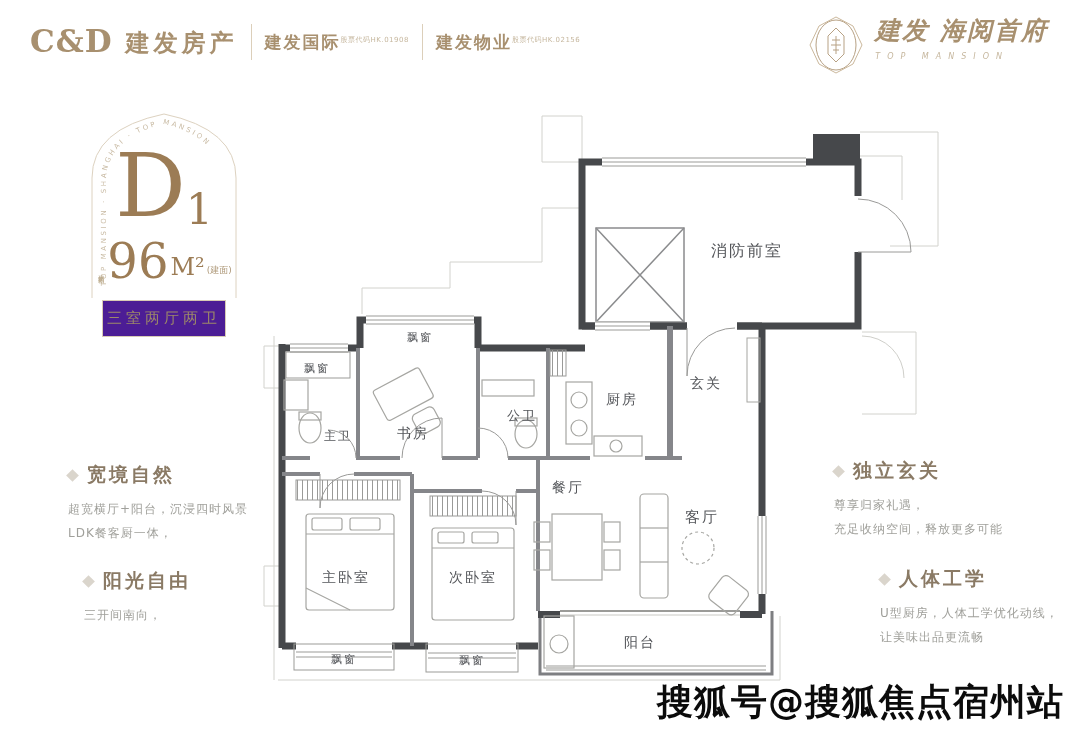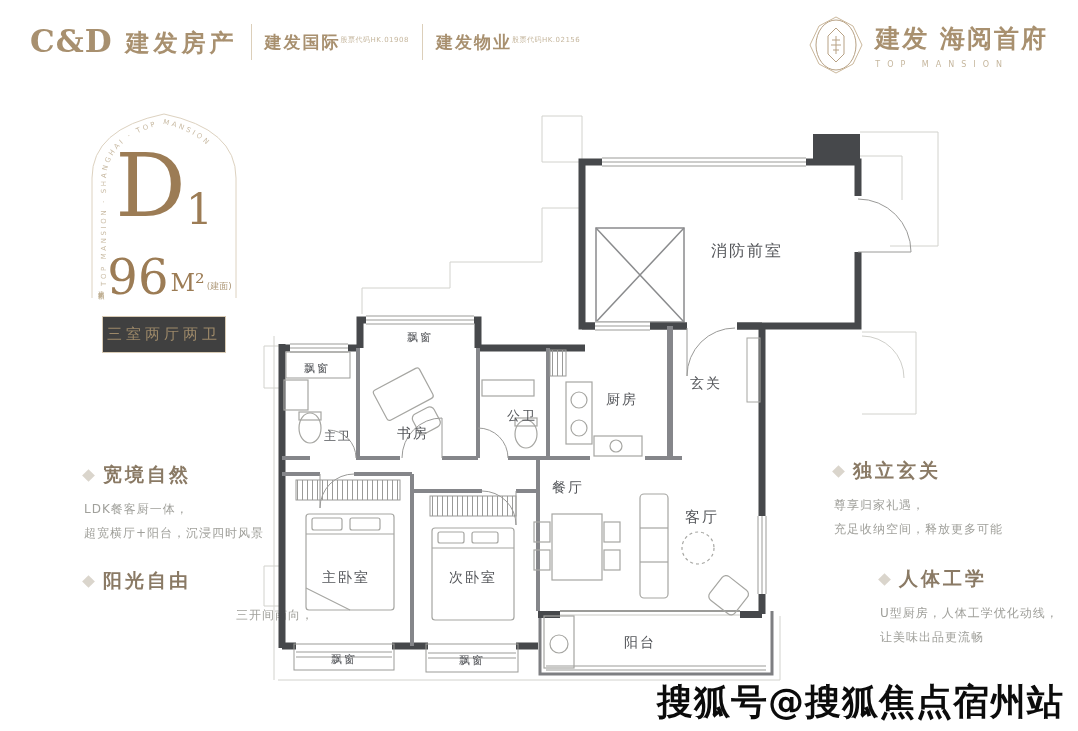--- a/index.html
+++ b/index.html
@@ -9,50 +9,50 @@
   
   .hdr-left{position:absolute;left:30px;top:22px;display:flex;align-items:center;gap:13px;color:#a8906f;}
   .cd{font-family:"DejaVu Serif","Liberation Serif",serif;font-weight:700;font-size:31px;letter-spacing:1px;line-height:1;}
   .brand{font-size:24px;font-weight:700;letter-spacing:4px;margin-top:4px;}
   .vdiv{width:1px;height:36px;background:#dccfba;margin-top:2px;}
   .partner{display:flex;flex-direction:row;margin-top:3px;}
   .pname{font-size:17px;font-weight:700;letter-spacing:2px;}
   .pcode{font-size:7px;color:#c6b79e;letter-spacing:.5px;margin-top:4px;}
 
   
-  .hdr-right{position:absolute;right:30px;top:14px;display:flex;align-items:center;gap:10px;color:#a8906f;}
+  .hdr-right{position:absolute;right:30px;top:14px;display:flex;align-items:flex-start;gap:10px;color:#a8906f;font-style:italic;}
   .proj{display:flex;flex-direction:column;align-items:flex-start;}
   .proj-cn{font-family:"DejaVu Serif","Liberation Serif",serif;font-size:25px;font-weight:700;letter-spacing:2px;}
   .proj-en{font-size:8px;letter-spacing:7px;color:#c6b79e;margin-top:5px;}
 
   
   .unit-card{position:absolute;left:70px;top:98px;width:188px;text-align:center;color:#9c7c55;}
   .arch{position:absolute;left:9px;top:0;}
   .arch-line{fill:none;stroke:#ddd2c0;stroke-width:1;}
   .arch-txt{font-size:7px;letter-spacing:2.6px;fill:#c9bba4;font-family:"DejaVu Sans","Liberation Sans",sans-serif;}
   .unit-code{position:relative;padding-top:44px;font-family:"DejaVu Serif","Liberation Serif",serif;line-height:1;}
   .big{font-size:88px;}
   .sub{font-size:42px;vertical-align:-8px;}
-  .area-row{position:relative;margin-top:26px;display:flex;align-items:flex-end;justify-content:center;gap:2px;}
+  .area-row{position:relative;margin-top:10px;display:flex;align-items:flex-end;justify-content:center;gap:2px;}
   .area-pre{writing-mode:vertical-rl;font-size:6px;color:#bcab8d;letter-spacing:1px;margin-bottom:8px;}
   .area-num{font-family:"DejaVu Serif","Liberation Serif",serif;font-size:48px;line-height:.85;}
   .area-unit{font-family:"DejaVu Serif","Liberation Serif",serif;font-size:24px;margin-bottom:1px;}
   .area-note{font-size:9px;margin-bottom:5px;color:#ae9878;}
   .rooms-box{position:relative;margin:18px auto 0;width:122px;border:1px solid #d8cbb5;padding:8px 0;
-             font-size:15px;letter-spacing:4px;color:#9d8969;background:#404040;}
+             font-size:15px;letter-spacing:4px;color:#9d8969;background:#4c1d95;}
 
   
   .feature{position:absolute;width:230px;}
   .f-title-row{display:flex;align-items:center;gap:10px;}
   .diamond{width:9px;height:9px;background:#dad5cc;transform:rotate(45deg);flex:0 0 auto;}
   .f-title{font-family:"DejaVu Serif","Liberation Serif",serif;font-size:19px;letter-spacing:3px;color:#8a7a65;font-weight:700;}
   .f-line{font-size:12px;color:#a0a09b;margin-top:7px;letter-spacing:1px;}
   .f-title-row + .f-line{margin-top:13px;}
-  .fl1{left:84px;top:462px;}
-  .fl2{left:84px;top:568px;text-align:right;}
+  .fl1{left:68px;top:462px;}
+  .fl2{left:84px;top:568px;}
   .fr1{left:834px;top:458px;}
   .fr2{left:880px;top:566px;}
 
   
   .fp{position:absolute;left:250px;top:96px;}
   .room-label{fill:#54565a;font-family:"DejaVu Sans","Liberation Sans",sans-serif;letter-spacing:2px;}
 
   
   .watermark{position:absolute;right:14px;bottom:4px;font-size:36px;font-weight:900;color:#0b0b0b;letter-spacing:1px;
              text-shadow:-2px -2px 0 #fff,2px -2px 0 #fff,-2px 2px 0 #fff,2px 2px 0 #fff,0 0 4px #fff;}
@@ -112,22 +112,22 @@
       <span class="area-note">(建面)</span>
     </div>
     <div class="rooms-box">三室两厅两卫</div>
   </div>
 
   <div class="feature fl1">
     <div class="f-title-row">
       <span class="diamond"></span>
       <span class="f-title">宽境自然</span>
     </div>
+    <div class="f-line">超宽横厅+阳台，沉浸四时风景</div>
     <div class="f-line">LDK餐客厨一体，</div>
-    <div class="f-line">超宽横厅+阳台，沉浸四时风景</div>
   </div>
   <div class="feature fl2">
     <div class="f-title-row">
       <span class="diamond"></span>
       <span class="f-title">阳光自由</span>
     </div>
     <div class="f-line">三开间南向，</div>
   </div>
 
   <div class="feature fr1">

